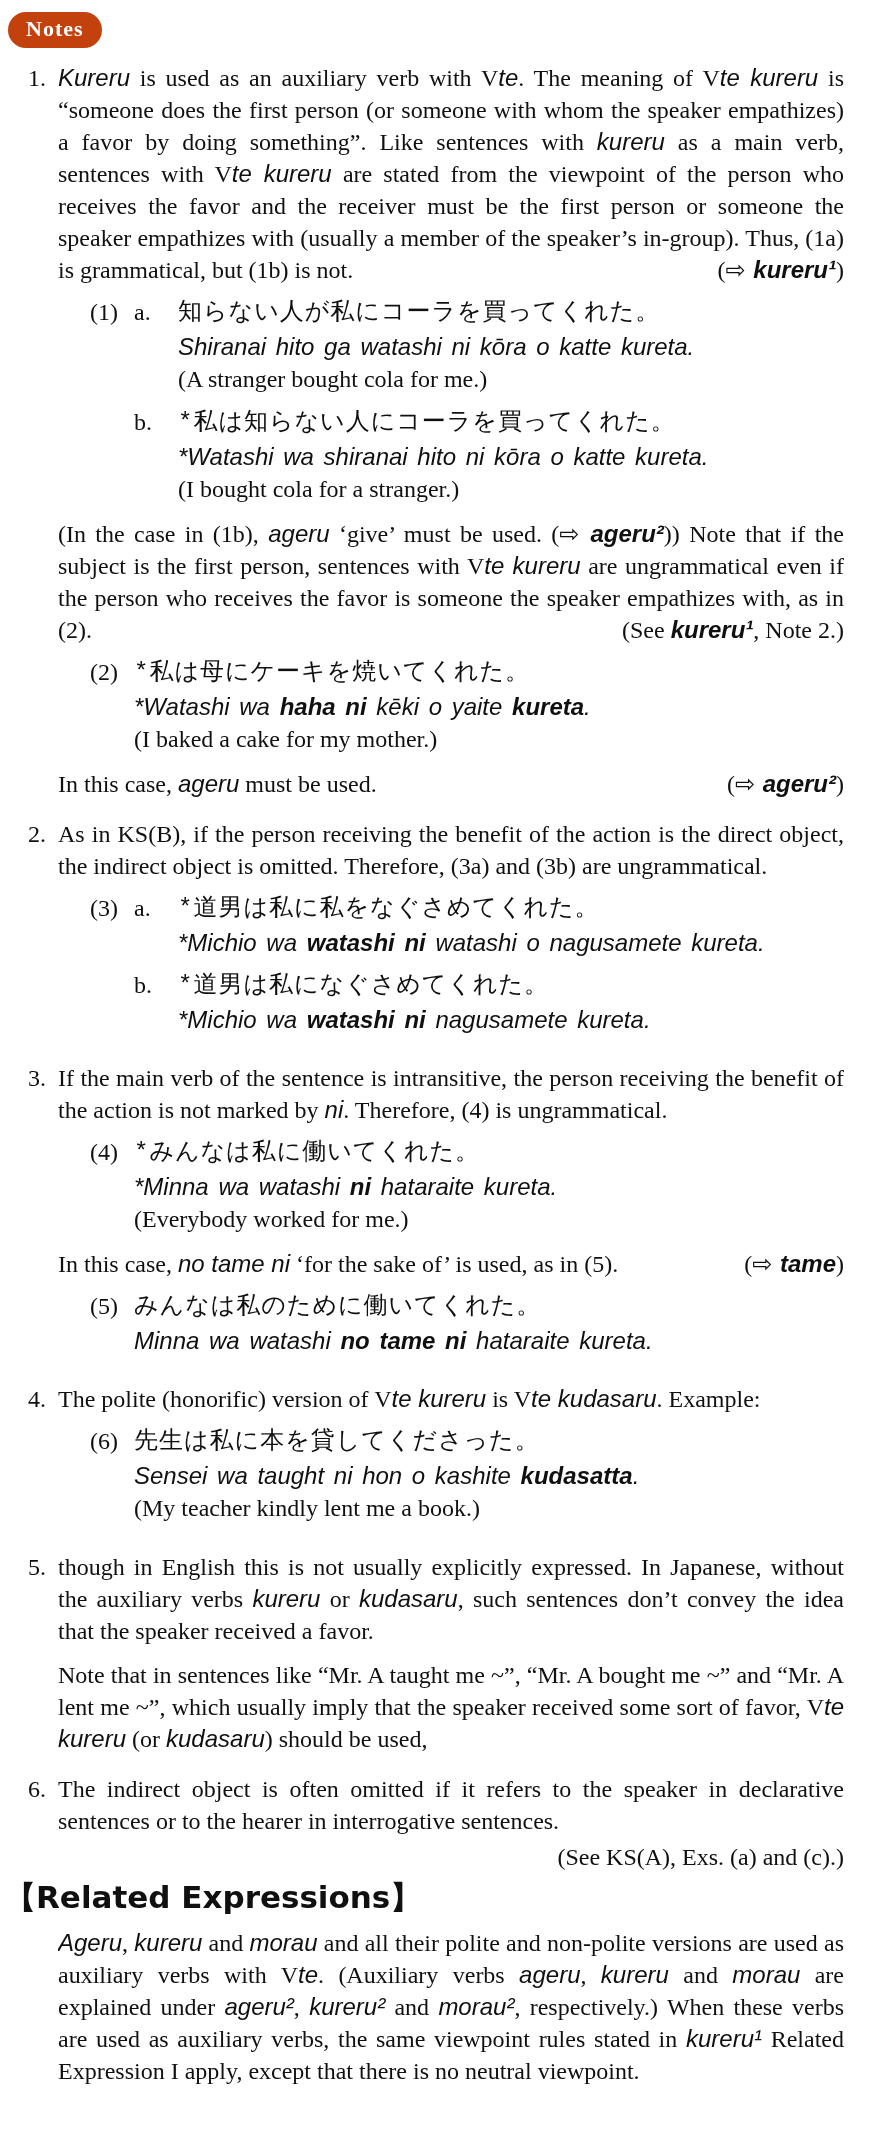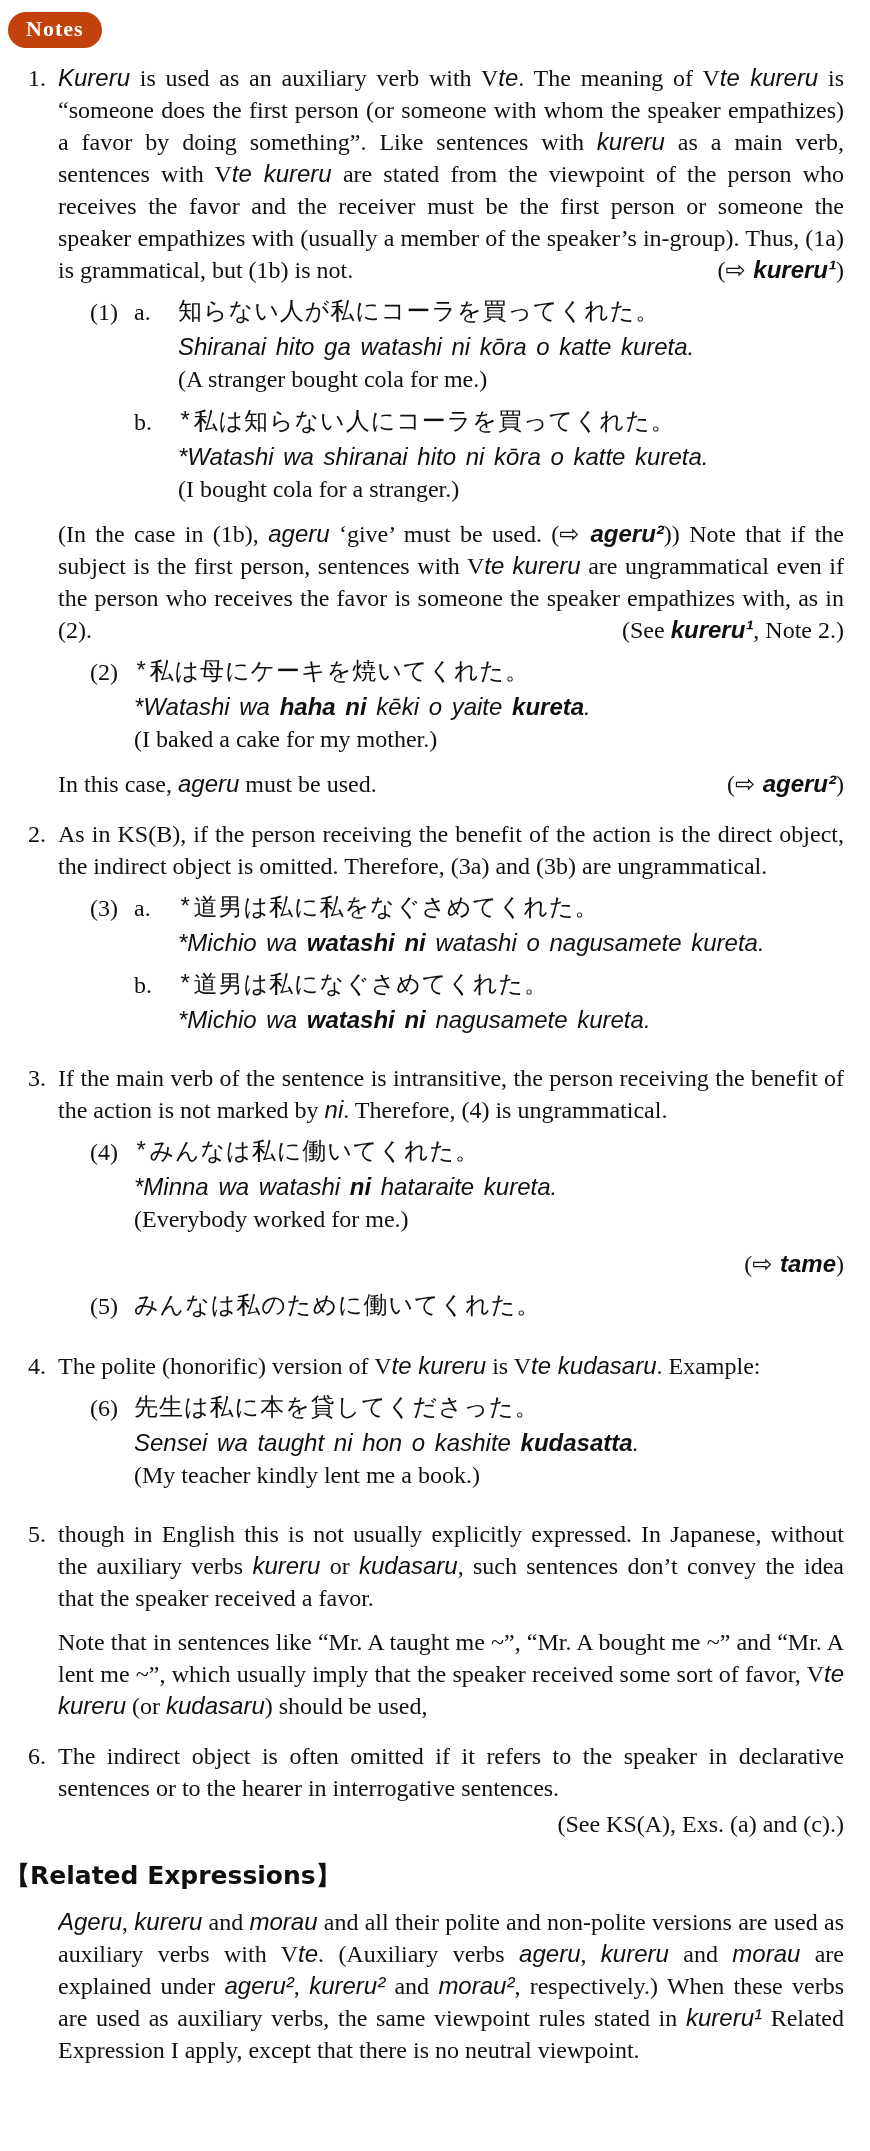--- a/index.html
+++ b/index.html
@@ -36,21 +36,21 @@
   .ex-item{display:flex;}
   .ex-item + .ex-item{margin-top:10px;}
   .ex-body{flex:1;min-width:0;}
   .jp{font-family:Liberation Mono, monospace;
       font-size:24px;line-height:34px;letter-spacing:1px;}
   .rom{font-family:"Liberation Sans","DejaVu Sans",sans-serif;
        line-height:33px;word-spacing:3px;}
   .eng{line-height:33px;}
 
   
-  .re-heading{margin:20px 0 0 -23px;font-weight:bold;font-size:25px;
+  .re-heading{margin:8px 0 0 -23px;font-weight:bold;font-size:31px;
               font-family:"DejaVu Sans","Liberation Serif",serif;}
   .re-para{margin:14px 0 0 30px;}
 </style>
 </head>
 <body>
 
 <div class="page">
 
   <div class="pill">Notes</div>
 
@@ -133,26 +133,27 @@
 
       <div class="example">
         <div class="ex-num">(4)</div>
         <div class="ex-body">
           <div class="jp">*みんなは私に働いてくれた。</div>
           <div class="rom"><span class="seg-i">*Minna wa watashi </span><span class="seg-bi">ni</span><span class="seg-i"> hataraite kureta.</span></div>
           <div class="eng">(Everybody worked for me.)</div>
         </div>
       </div>
 
-      <p class="para"><span class="pref"><span class="seg-n">(</span><span class="seg-arr">⇨ </span><span class="seg-bi">tame</span><span class="seg-n">)</span></span></p>
+      <p class="para"><span><span class="seg-n">In this case, </span><span class="seg-i">no tame ni</span><span class="seg-n"> ‘for the sake of’ is used, as in (5).</span></span><span class="pref"><span class="seg-n">(</span><span class="seg-arr">⇨ </span><span class="seg-bi">tame</span><span class="seg-n">)</span></span></p>
 
       <div class="example">
         <div class="ex-num">(5)</div>
         <div class="ex-body">
           <div class="jp">みんなは私のために働いてくれた。</div>
+          <div class="rom"><span class="seg-i">Minna wa watashi </span><span class="seg-bi">no tame ni</span><span class="seg-i"> hataraite kureta.</span></div>
         </div>
       </div>
     </div>
   </div>
 
   
   <div class="note">
     <div class="note-num">4.</div>
     <div class="note-body">
       <p class="para"><span><span class="seg-n">The polite (honorific) version of V</span><span class="seg-i">te kureru</span><span class="seg-n"> is V</span><span class="seg-i">te kudasaru</span><span class="seg-n">.  Example:</span></span></p>

